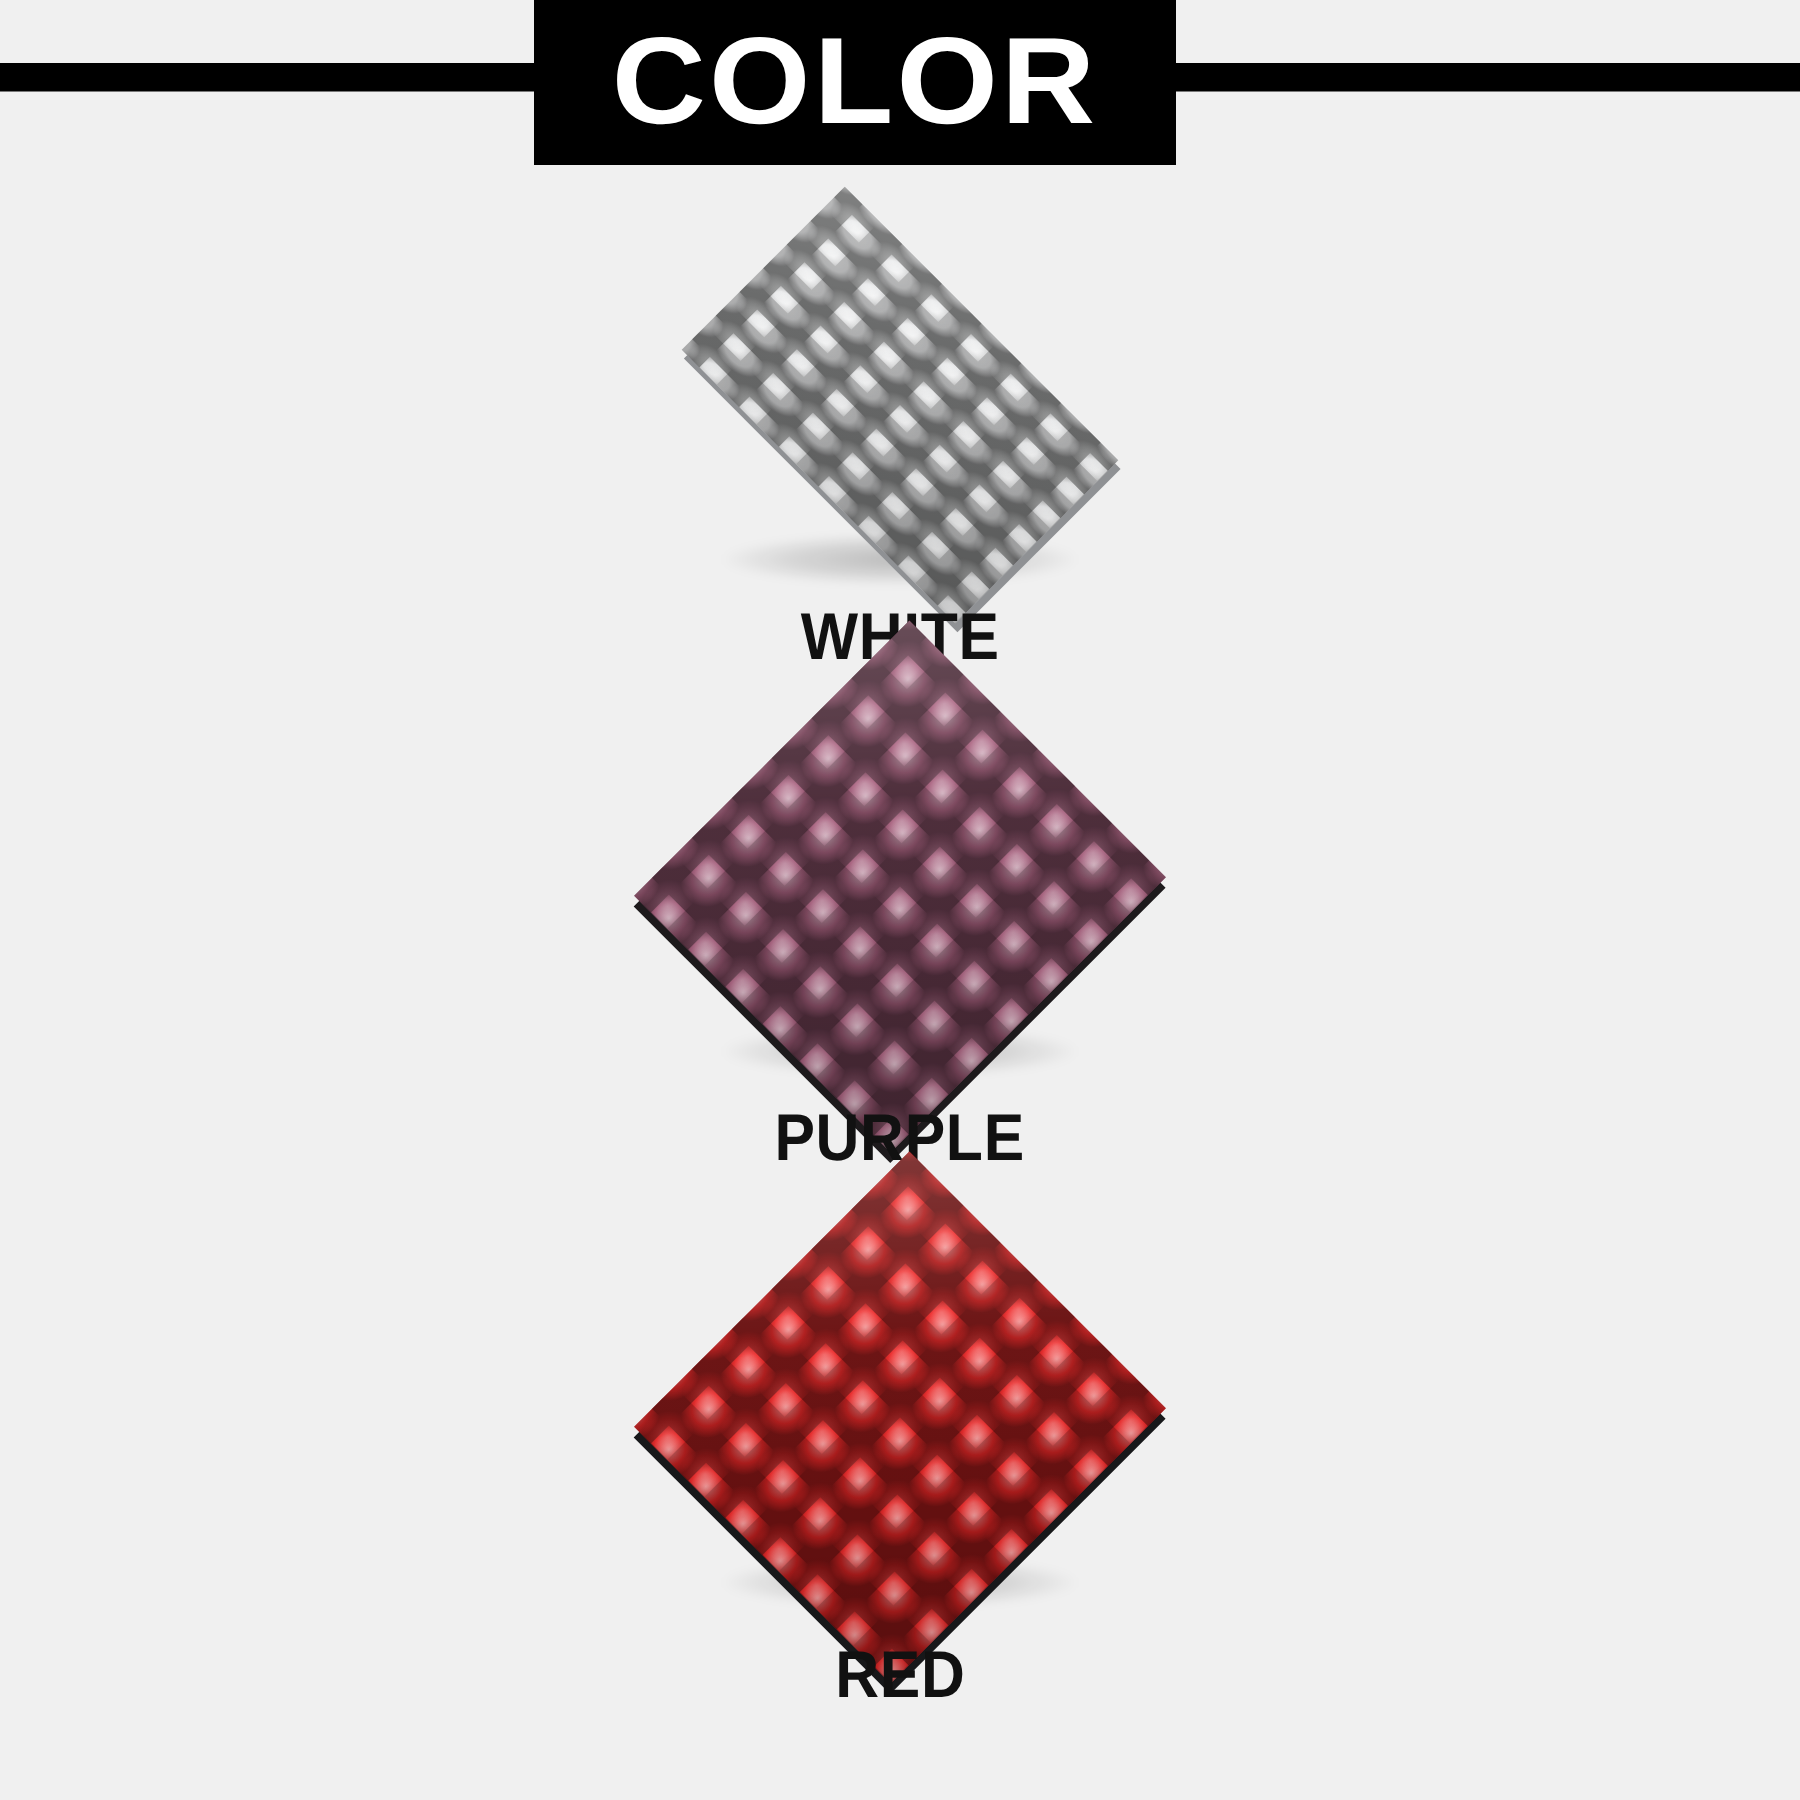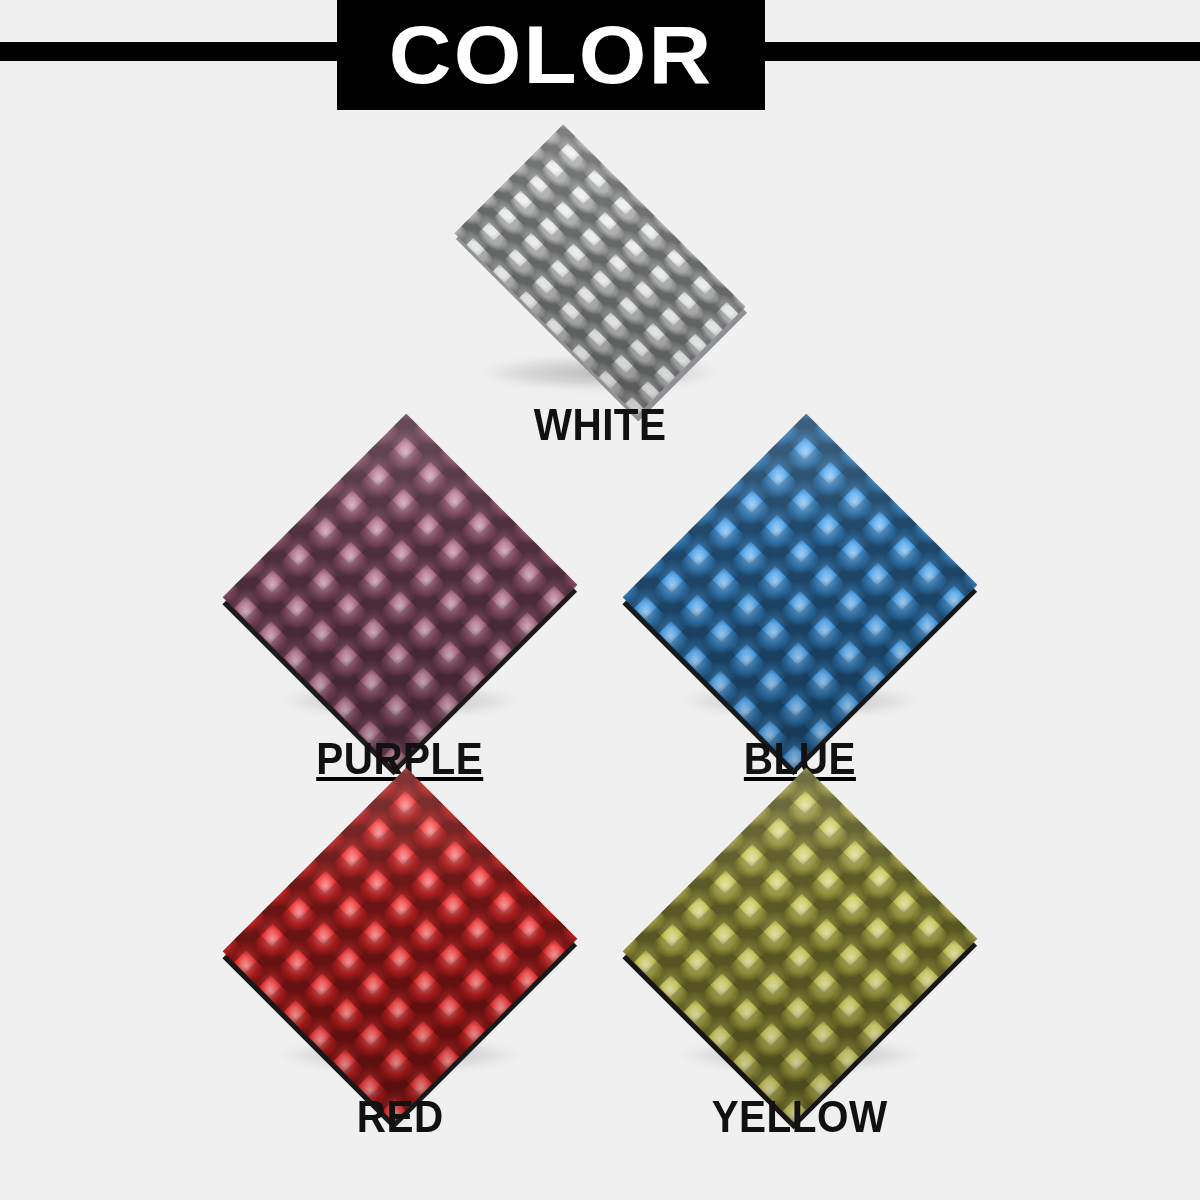--- a/index.html
+++ b/index.html
@@ -27,21 +27,21 @@
   .header-rule {
     position: absolute;
     left: 0;
     top: 42px;
     width: 1200px;
     height: 19px;
     background: #000000;
   }
   .header-box {
     position: absolute;
-    left: 337px;
+    left: 356px;
     top: 0;
     width: 428px;
     height: 110px;
     background: #000000;
     display: flex;
     align-items: center;
     justify-content: center;
   }
   .header-title {
     color: #ffffff;
@@ -64,21 +64,21 @@
     height: 1088px;
   }
   .swatch-row {
     position: absolute;
     left: 0;
     width: 1200px;
     display: flex;
     justify-content: center;
   }
   .row-1 { top: 34px;  height: 350px; }
-  .row-2 { top: 348px; height: 340px; text-decoration: underline; }
+  .row-2 { top: 348px; height: 340px; }
   .row-3 { top: 702px; height: 360px; }
 
   .swatch {
     position: relative;
     width: 400px;
     height: 340px;
     display: flex;
     flex-direction: column;
     align-items: center;
   }
@@ -251,60 +251,34 @@
           <div class="panel-base" style="background-color: rgb(29, 26, 28);"></div>
           <div class="panel-face" style="background-color: rgb(168, 96, 126);">
             <div class="panel-tex"></div>
             <div class="panel-shade"></div>
           </div>
         </div>
       </div>
       <div class="swatch-label">PURPLE</div>
     </div>
 
-    <div class="swatch">
-      <div class="panel-stage">
-        <div class="panel-shadow"></div>
-        <div class="panel-wrap">
-          <div class="panel-base" style="background-color: rgb(22, 24, 26);"></div>
-          <div class="panel-face" style="background-color: rgb(61, 154, 232);">
-            <div class="panel-tex"></div>
-            <div class="panel-shade"></div>
-          </div>
-        </div>
-      </div>
-      <div class="swatch-label">BLUE</div>
-    </div>
 
   </div>
 
   <div class="swatch-row row-3">
     <div class="swatch">
       <div class="panel-stage">
         <div class="panel-shadow"></div>
         <div class="panel-wrap">
           <div class="panel-base" style="background-color: rgb(23, 24, 26);"></div>
           <div class="panel-face" style="background-color: rgb(238, 38, 38);">
             <div class="panel-tex"></div>
             <div class="panel-shade"></div>
           </div>
         </div>
       </div>
       <div class="swatch-label">RED</div>
     </div>
 
 
-    <div class="swatch">
-      <div class="panel-stage">
-        <div class="panel-shadow"></div>
-        <div class="panel-wrap">
-          <div class="panel-base" style="background-color: rgb(22, 22, 22);"></div>
-          <div class="panel-face" style="background-color: rgb(198, 196, 76);">
-            <div class="panel-tex"></div>
-            <div class="panel-shade"></div>
-          </div>
-        </div>
-      </div>
-      <div class="swatch-label">YELLOW</div>
-    </div>
   </div>
 
 </div>
 
 </body></html>

